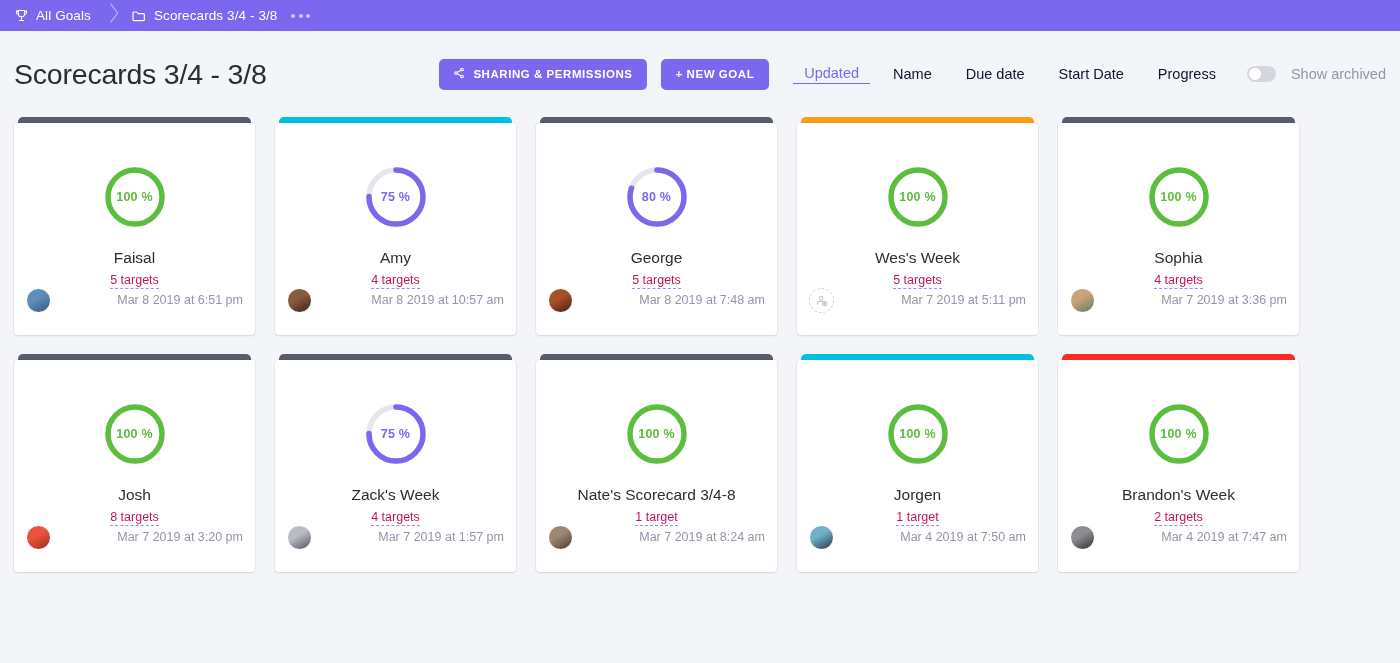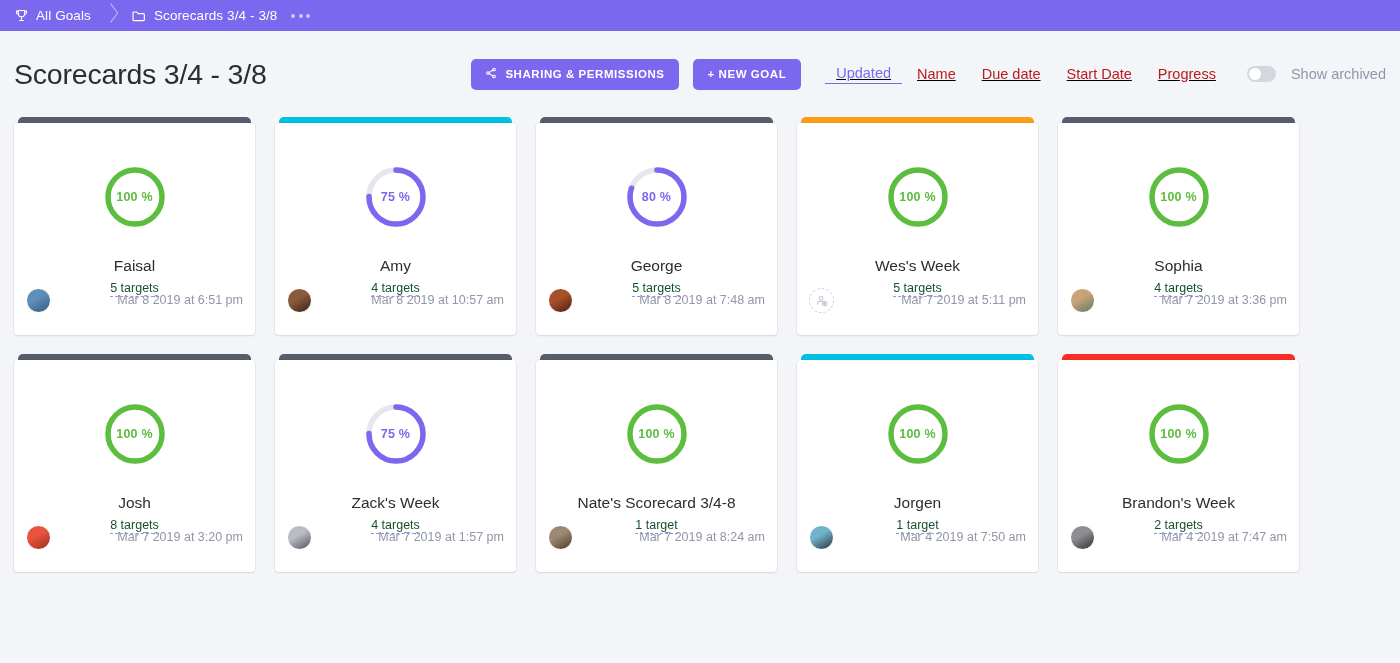--- a/index.html
+++ b/index.html
@@ -83,25 +83,25 @@
     display: flex;
     align-items: center;
     justify-content: flex-start;
     cursor: pointer;
     white-space: nowrap;
   }
   .btn-share { padding: 0 14px; gap: 8px; }
   .btn-new   { padding: 0 15px; margin-left: 14px; }
 
   .sort-links {
-    display: flex; align-items: center; gap: 4px; margin-left: 24px; text-decoration: underline;
+    display: flex; align-items: center; gap: 12px; margin-left: 24px;
   }
   .sort-link {
     font-size: 14.5px;
-    color: #b91c1c;
+    color: #0f172a;
     padding: 0 11px;
     cursor: pointer;
     white-space: nowrap;
   }
   .sort-link.active {
     color: #7b68ee;
     border-bottom: 1.5px solid #7b68ee;
     padding-bottom: 2px;
   }
   .archived-toggle {
@@ -157,31 +157,31 @@
   }
   .ring-wrap svg { display: block; transform: rotate(-90deg); }
   .ring-label {
     position: absolute; inset: 0;
     display: flex; align-items: center; justify-content: center;
     font-size: 12.5px; font-weight: bold;
     letter-spacing: .2px;
   }
 
   .card-name {
-    margin-top: 28px;
+    margin-top: 20px;
     font-size: 15.5px;
     color: #2a2e34;
     text-align: center;
     padding: 0 8px;
     white-space: nowrap;
   }
   .card-targets {
     margin-top: 6px;
     font-size: 12.5px;
-    color: #14532d;
+    color: #be185d;
     border-bottom: 1.3px dashed #9b8cf2;
     padding-bottom: 1px;
     cursor: pointer;
   }
 
   .card-footer {
     position: absolute;
     left: 0; right: 0; bottom: 9px;
     height: 52px;
     display: flex;

